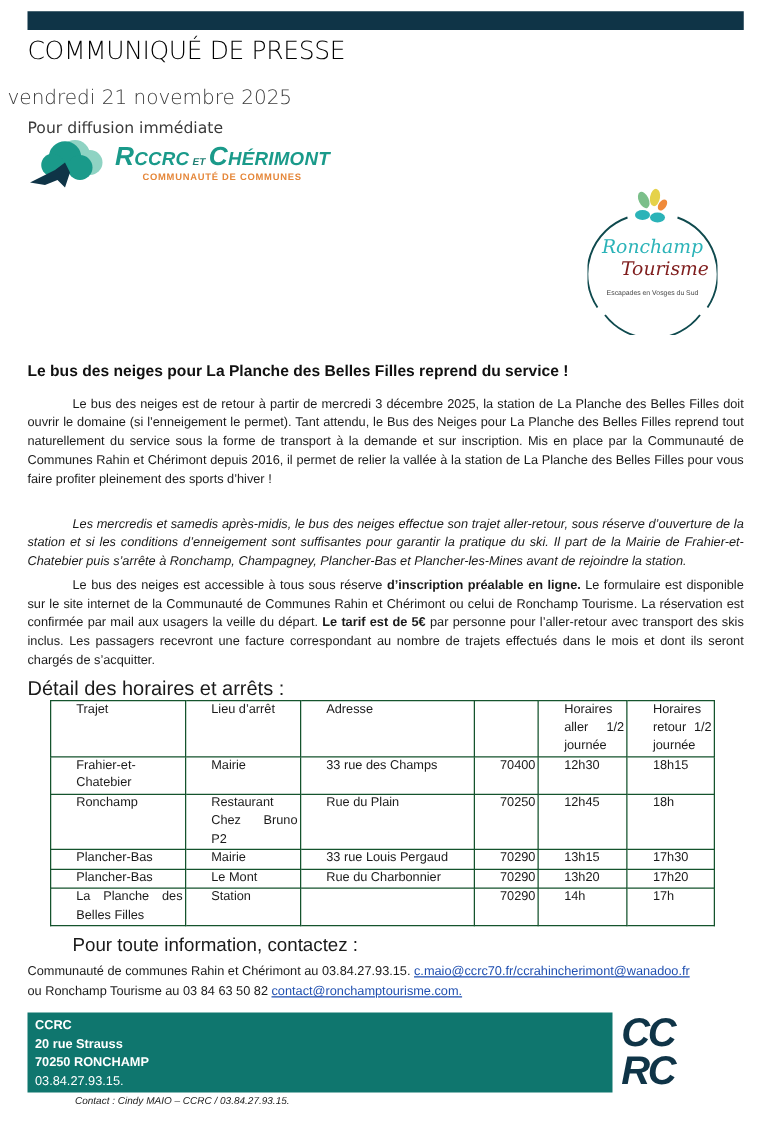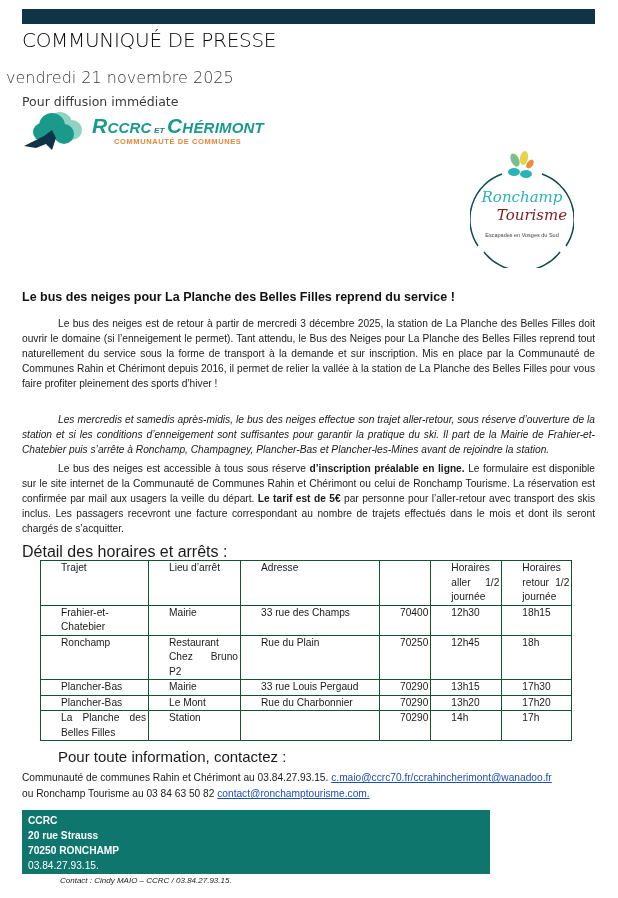--- a/index.html
+++ b/index.html
@@ -169,14 +169,18 @@
   <span>ou Ronchamp Tourisme au 03 84 63 50 82 </span><a class="link">contact@ronchamptourisme.com.</a>
 </div>
 
 <div class="footer">
   <div class="addr">
     <div>CCRC</div>
     <div>20 rue Strauss</div>
     <div>70250 RONCHAMP</div>
     <div class="last">03.84.27.93.15.</div>
   </div>
+  <div class="mark">
+    <span class="m1">CC</span>
+    <span class="m2">RC</span>
+  </div>
 </div>
 <div class="footer-contact">Contact :  Cindy MAIO – CCRC / 03.84.27.93.15.</div>
 
 </body></html>

